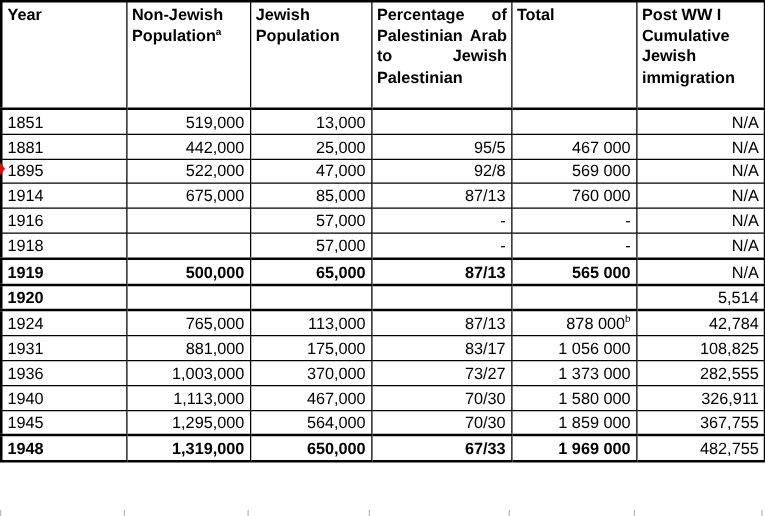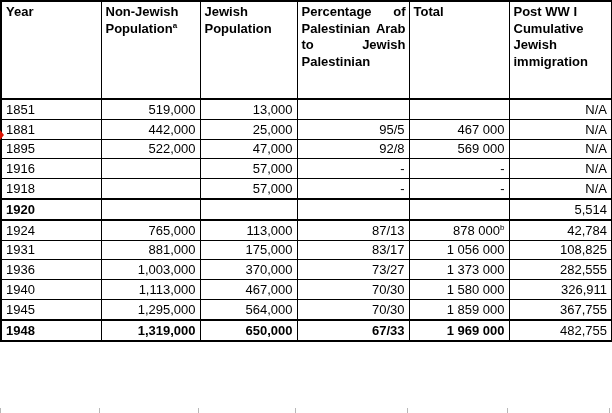--- a/index.html
+++ b/index.html
@@ -23,21 +23,21 @@
   }
   th, td {
     border: 1.5px solid #000;
     overflow: hidden;
   }
   thead th {
     font-size: 13px;
     font-weight: bold;
     text-align: left;
     vertical-align: top;
-    padding: 2px 3px 14px 4px;
+    padding: 2px 3px 2px 4px;
     height: 80px;
     line-height: 1.28;
     border-bottom-width: 2px;
   }
   thead th.th-justify {
     text-align: justify;
     text-align-last: auto;
   }
   td {
     font-size: 13px;
@@ -122,33 +122,49 @@
       </tr>
       <tr>
         <td>1895</td>
         <td class="num">522,000</td>
         <td class="num">47,000</td>
         <td class="num">92/8</td>
         <td class="num">569 000</td>
         <td class="num">N/A</td>
       </tr>
       <tr>
+        <td>1914</td>
+        <td class="num">675,000</td>
+        <td class="num">85,000</td>
+        <td class="num">87/13</td>
+        <td class="num">760 000</td>
+        <td class="num">N/A</td>
+      </tr>
+      <tr>
         <td>1916</td>
         <td class="num"></td>
         <td class="num">57,000</td>
         <td class="num">-</td>
         <td class="num">-</td>
         <td class="num">N/A</td>
       </tr>
       <tr>
         <td>1918</td>
         <td class="num"></td>
         <td class="num">57,000</td>
         <td class="num">-</td>
         <td class="num">-</td>
+        <td class="num">N/A</td>
+      </tr>
+      <tr class="emph">
+        <td class="b">1919</td>
+        <td class="num b">500,000</td>
+        <td class="num b">65,000</td>
+        <td class="num b">87/13</td>
+        <td class="num b">565 000</td>
         <td class="num">N/A</td>
       </tr>
       <tr class="emph">
         <td class="b">1920</td>
         <td class="num b"></td>
         <td class="num b"></td>
         <td class="num b"></td>
         <td class="num b"></td>
         <td class="num">5,514</td>
       </tr>

